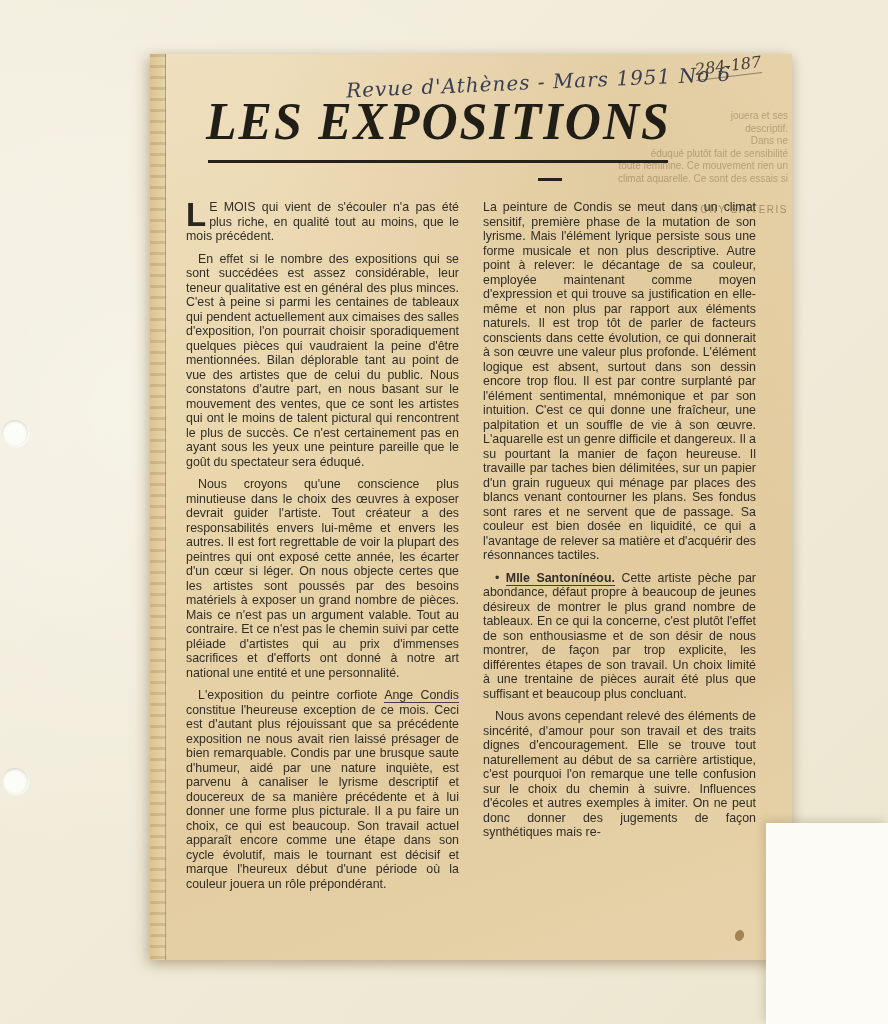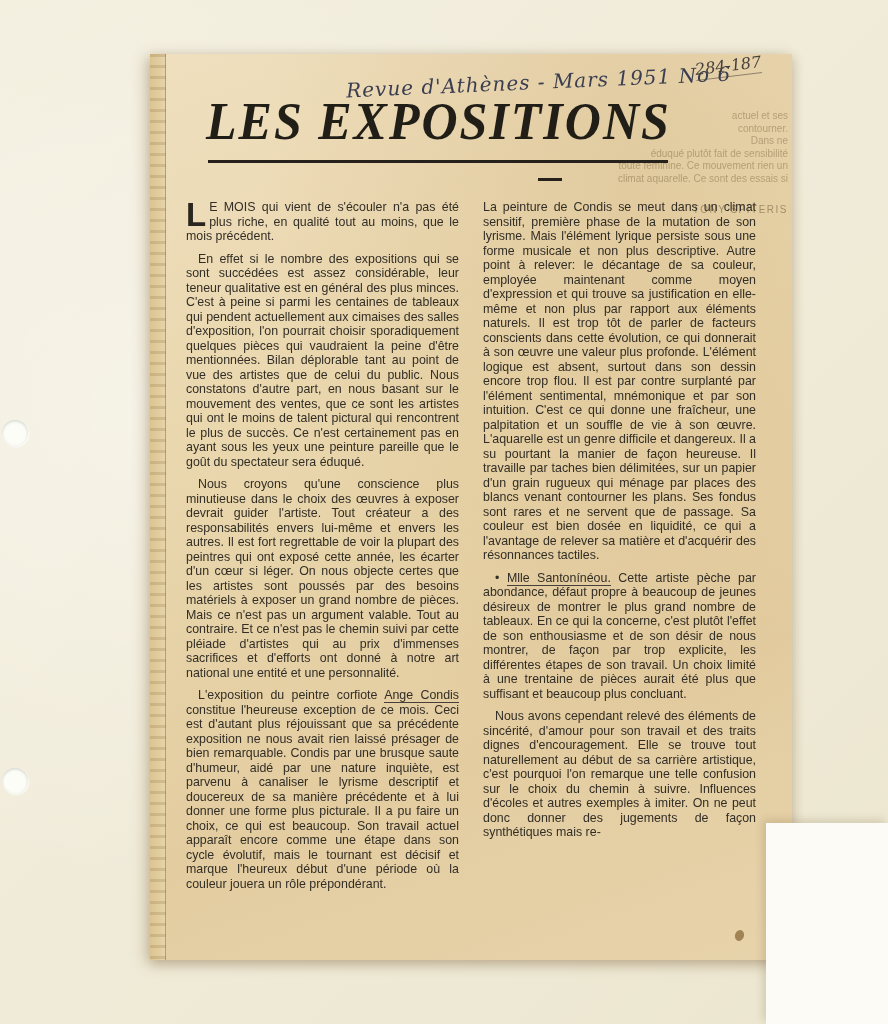--- a/index.html
+++ b/index.html
@@ -75,21 +75,21 @@
     color:#322e26;
   }
   .col{width:273px;font-size:12.4px;line-height:14.5px;text-align:justify;hyphens:auto;-webkit-hyphens:auto;}
   .col p{margin:0 0 8px 0;text-indent:12px;}
   .col p.first{text-indent:0;}
   .dropcap{
     float:left;font-size:33px;line-height:26px;font-weight:700;
     padding:2px 3px 0 0;color:#2a261f;
   }
   .u{border-bottom:1px solid #46403a;}
-  .lead-name{font-weight:normal;}
+  .lead-name{font-weight:bold;}
 
   .page-number{
     position:absolute;left:0;top:872px;width:642px;text-align:center;
     font-family:"Liberation Serif",serif;font-size:13px;color:#3a352c;letter-spacing:1px;
   }
 
   .speck{
     position:absolute;left:585px;top:876px;width:9px;height:11px;border-radius:50%;
     background:#8a6a3a;opacity:0.75;transform:rotate(20deg);
   }
@@ -108,22 +108,22 @@
   <div class="hole hole-1"></div>
   <div class="hole hole-2"></div>
 
   <div class="page">
     <div class="stub"></div>
 
     <div class="handwriting source-note">Revue d'Athènes  - Mars 1951  No 6</div>
     <div class="handwriting archive-number">284-187</div>
 
     <div class="ghost">
-      <span>actuel et ses</span>
-      <span>contourner.</span>
+      <span>jouera et ses</span>
+      <span>descriptif.</span>
       <span>Dans ne</span>
       <span>éduqué plutôt fait de sensibilité</span>
       <span>toute féminine. Ce mouvement rien un</span>
       <span>climat aquarelle. Ce sont des essais si</span>
       <span class="ghost-sig">TONY SPITERIS</span>
     </div>
 
     <h1 class="title">LES EXPOSITIONS</h1>
     <div class="rule"></div>
     <div class="rule-short"></div>

